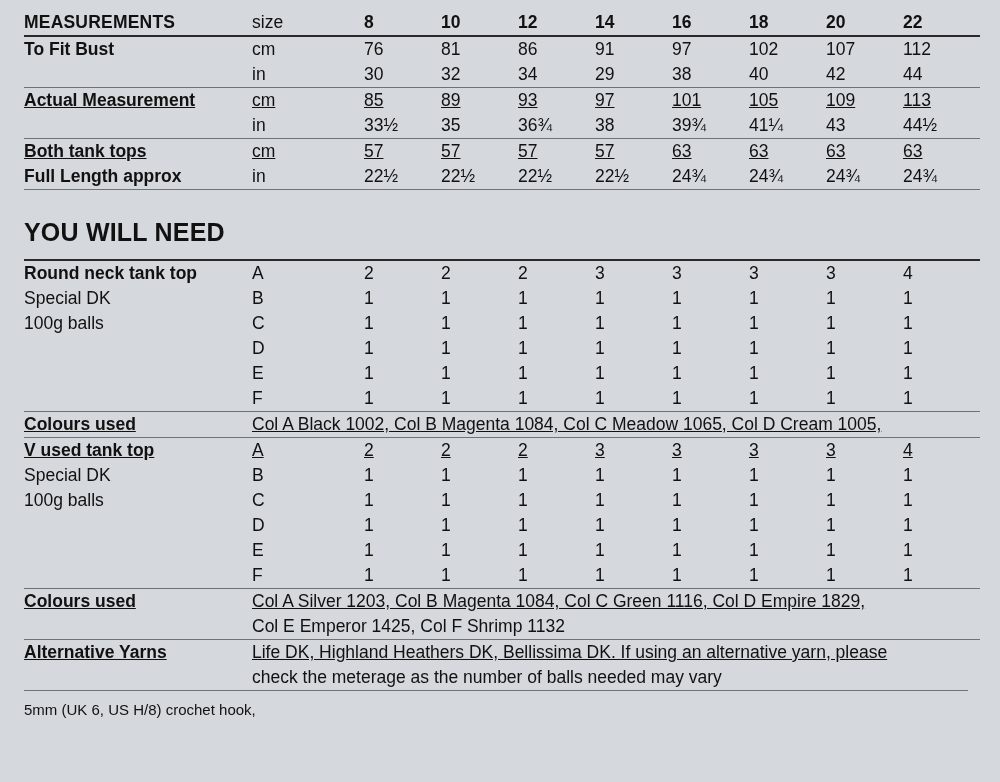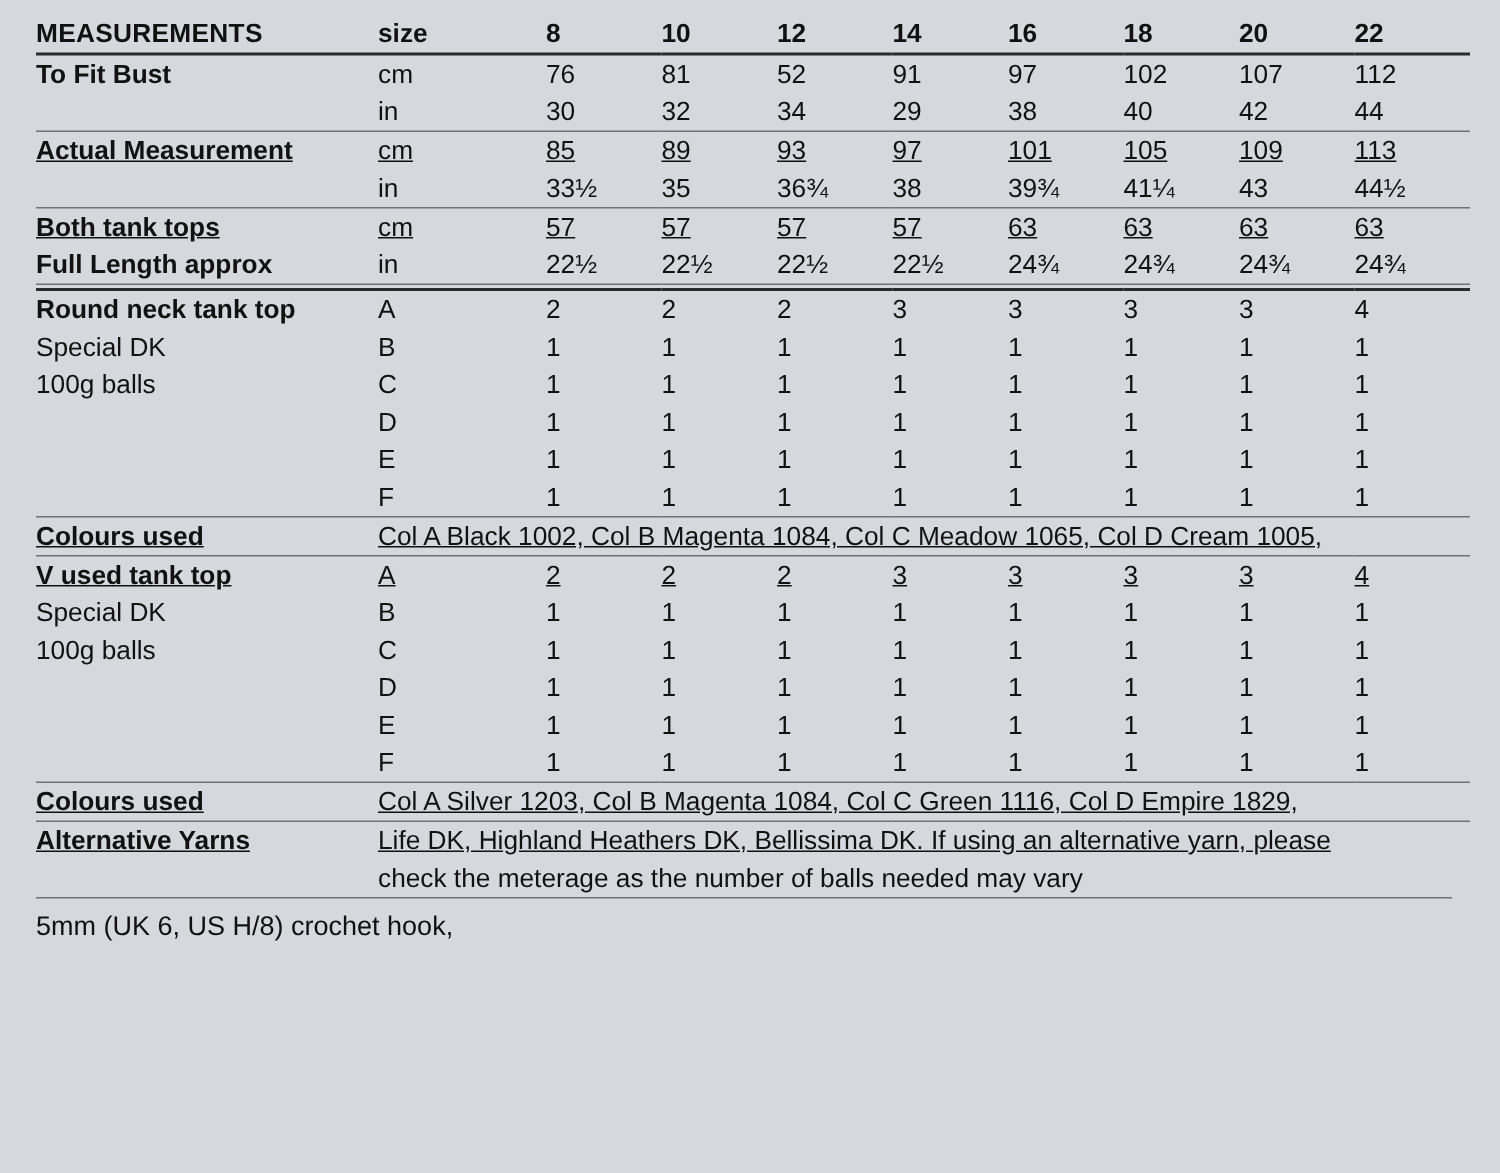--- a/index.html
+++ b/index.html
@@ -41,21 +41,21 @@
   .c-size  { width: 77px; }
 
   .bold { font-weight: bold; }
   .hdr-title {
     font-weight: bold;
     font-size: 23px;
     line-height: 30px;
     letter-spacing: 0.2px;
   }
   .hdr-size {
-    font-weight: bold;
+    font-weight: normal;
     font-size: 18px;
     line-height: 30px;
   }
   .hdr-num {
     font-weight: bold;
     font-size: 20px;
     line-height: 30px;
   }
 
   .rule-top td {
@@ -79,21 +79,21 @@
   .colour-text {
     font-size: 17.5px;
     line-height: 25px;
     white-space: normal;
   }
   .footer-line {
     border-top: 1px solid #6e7378;
     width: 944px;
     margin-top: 0px;
     padding-top: 6px;
-    font-size: 18px;
+    font-size: 15px;
     line-height: 25px;
   }
 </style>
 </head>
 <body>
 
 <div class="page">
 
   <table class="grid">
     <colgroup>
@@ -121,21 +121,21 @@
       <td class="hdr-num">18</td>
       <td class="hdr-num">20</td>
       <td class="hdr-num">22</td>
     </tr>
 
     <tr class="rule-top pad-top">
       <td class="bold">To Fit Bust</td>
       <td>cm</td>
       <td>76</td>
       <td>81</td>
-      <td>52</td>
+      <td>86</td>
       <td>91</td>
       <td>97</td>
       <td>102</td>
       <td>107</td>
       <td>112</td>
     </tr>
     <tr class="pad-bot">
       <td></td>
       <td>in</td>
       <td>30</td>
@@ -196,20 +196,21 @@
       <td>24¾</td>
       <td>24¾</td>
       <td>24¾</td>
     </tr>
     <tr class="rule-thin">
       <td colspan="10" style="height:2px;"></td>
     </tr>
   </tbody>
     </table>
 
+  <div class="section-title">YOU WILL NEED</div>
 
   <table class="grid">
     <colgroup>
       <col class="c-label">
         <col class="c-unit">
       <col class="c-size">
         <col class="c-size">
         <col class="c-size">
         <col class="c-size">
       <col class="c-size">
@@ -367,20 +368,24 @@
       <td>1</td>
       <td>1</td>
       <td>1</td>
       <td>1</td>
     </tr>
 
     <tr class="rule-thin pad-top">
       <td class="bold">Colours used</td>
       <td colspan="9" class="colour-text">Col A Silver 1203, Col B Magenta 1084, Col C Green 1116, Col D Empire 1829,</td>
     </tr>
+    <tr class="pad-bot">
+      <td></td>
+      <td colspan="9" class="colour-text">Col E Emperor 1425, Col F Shrimp 1132</td>
+    </tr>
 
     <tr class="rule-thin pad-top">
       <td class="bold">Alternative Yarns</td>
       <td colspan="9" class="colour-text">Life DK, Highland Heathers DK, Bellissima DK.  If using an alternative yarn, please</td>
     </tr>
     <tr class="pad-bot">
       <td></td>
       <td colspan="9" class="colour-text">check the meterage as the number of balls needed may vary</td>
     </tr>
   </tbody>

